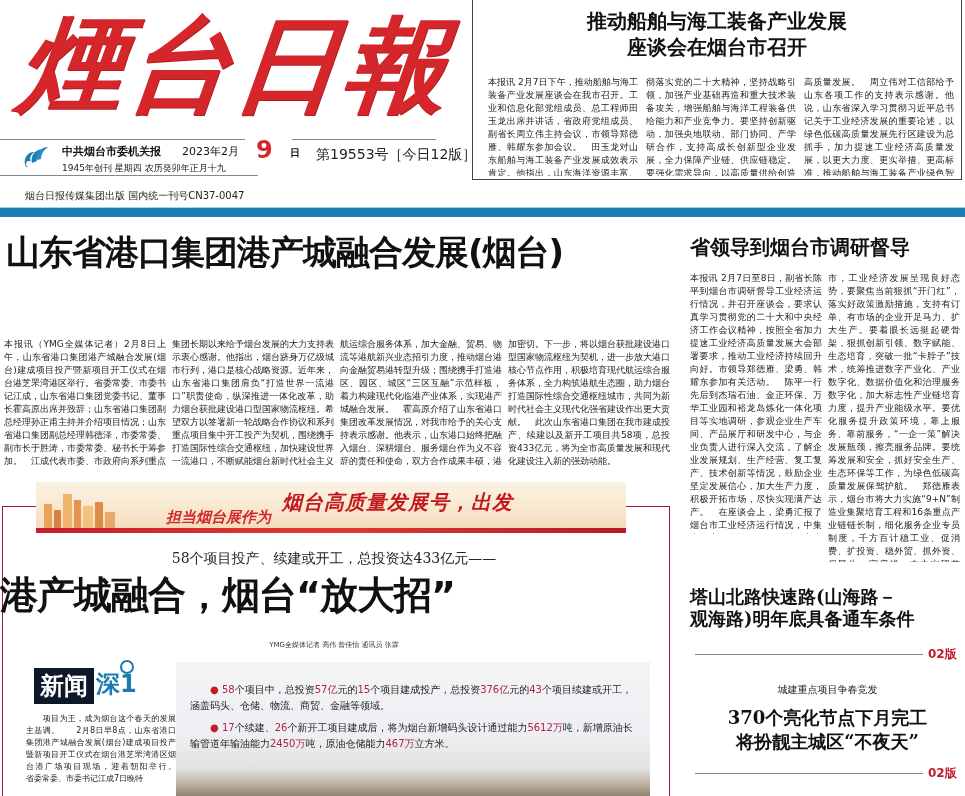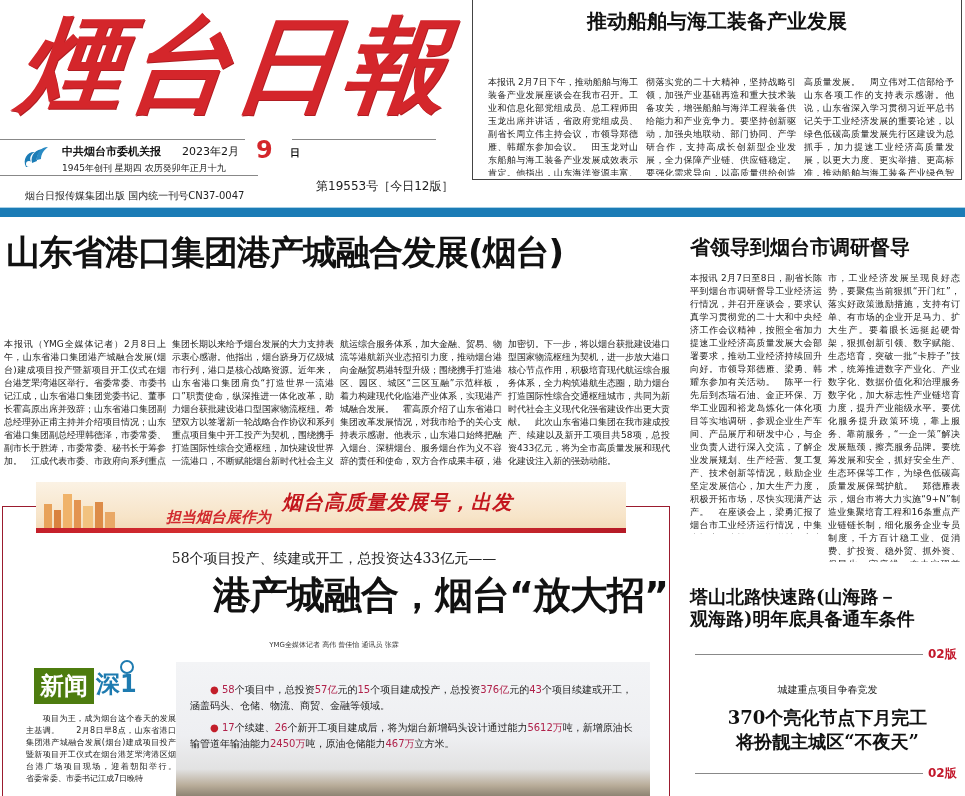--- a/index.html
+++ b/index.html
@@ -10,21 +10,21 @@
   
   .masthead-title { left: 20px; top: 0px; width: 420px; height: 130px; font-family: "DejaVu Serif", serif; font-weight: bold; font-style: italic; color: #d4262b; font-size: 104px; letter-spacing: 4px; line-height: 130px; white-space: nowrap; transform: skewX(-6deg); text-shadow: 1px 1px 0 #b01d22; }
   .info-line-top { left: 0; top: 139px; width: 245px; height: 1px; background: #888; }
   .info-line-top2 { left: 292px; top: 139px; width: 144px; height: 1px; background: #888; }
   .info-box { left: 0; top: 140px; width: 258px; height: 36px; border-bottom: 1px solid #888; }
   .logo { left: 20px; top: 143px; width: 30px; height: 30px; }
   .organ { left: 62px; top: 144px; font-size: 11px; font-weight: bold; color: #111; }
   .date { left: 182px; top: 144px; font-size: 11px; color: #111; }
   .day-num { left: 256px; top: 136px; font-size: 24px; font-weight: bold; color: #d4262b; font-family: "DejaVu Sans", sans-serif; }
   .day-char { left: 290px; top: 146px; font-size: 10px; color: #111; font-weight: bold; }
-  .issue { left: 316px; top: 146px; font-size: 12px; color: #222; margin-top: 32px; }
+  .issue { left: 316px; top: 146px; font-size: 14px; color: #222; }
   .founded { left: 62px; top: 162px; font-size: 9px; color: #222; }
   .publisher { left: 25px; top: 189px; font-size: 10px; color: #222; }
   .blue-bar { left: 0; top: 207px; width: 965px; height: 10px; background: #1b7cb6; border-top: 1px solid #a8d0e6; }
 
   
   .tr-box { left: 472px; top: 0px; width: 490px; height: 180px; border: 1px solid #444; border-top: none; }
   .tr-headline { left: 472px; top: 8px; width: 490px; text-align: center; font-size: 20px; font-weight: bold; line-height: 26px; color: #111; }
   .tr-col { top: 76px; width: 150px; font-size: 9px; line-height: 13px; color: #222; text-align: justify; overflow: hidden; height: 100px; }
 
   
@@ -36,23 +36,23 @@
   .r-col { top: 272px; width: 132px; font-size: 9px; line-height: 13px; color: #222; text-align: justify; overflow: hidden; }
 
   
   .feature-box { left: 2px; top: 506px; width: 668px; height: 300px; border: 1.5px solid #9b1b2e; border-bottom: none; }
   .banner { left: 36px; top: 482px; width: 590px; height: 50px; background: linear-gradient(180deg,#fbf2e4 0%, #f7e4c8 70%, #f1d9b5 100%); overflow: hidden; }
   .banner-stripe { left: 36px; top: 528px; width: 590px; height: 5px; background: linear-gradient(90deg,#c41f2a,#e13a35,#b51a26); }
   .banner-city { left: 42px; top: 486px; width: 80px; height: 42px; }
   .banner-text1 { left: 166px; top: 493px; font-size: 15px; font-style: italic; font-weight: bold; color: #d12a2e; white-space: nowrap; margin-top: 15px; }
   .banner-text2 { left: 282px; top: 489px; font-size: 20px; font-style: italic; font-weight: bold; color: #c3161d; white-space: nowrap; letter-spacing: 1px; }
   .f-kicker { left: 0; top: 550px; width: 668px; text-align: center; font-family: "DejaVu Serif", serif; font-size: 14px; color: #222; white-space: nowrap; }
-  .f-headline { left: 0; top: 570px; width: 668px; text-align: right; font-size: 38px; font-weight: bold; color: #111; white-space: nowrap; letter-spacing: -1px; }
+  .f-headline { left: 0; top: 570px; width: 668px; text-align: left; font-size: 38px; font-weight: bold; color: #111; white-space: nowrap; letter-spacing: -1px; }
   .f-byline { left: 0; top: 640px; width: 668px; text-align: center; font-size: 7px; color: #333; }
-  .xinwen-badge { left: 34px; top: 668px; height: 36px; padding: 2px 6px; background: #4d7c0f; color: #fff; font-size: 24px; font-weight: bold; line-height: 32px; white-space: nowrap; }
+  .xinwen-badge { left: 34px; top: 668px; height: 36px; padding: 2px 6px; background: #0f172a; color: #fff; font-size: 24px; font-weight: bold; line-height: 32px; white-space: nowrap; }
   .xinwen-tail { left: 96px; top: 666px; font-size: 24px; font-weight: bold; color: #1e7bb0; line-height: 36px; }
   .deg-circle { left: 120px; top: 660px; width: 14px; height: 14px; border: 2px solid #1e7bb0; border-radius: 50%; }
   .f-left-text { left: 26px; top: 713px; width: 150px; font-size: 8px; line-height: 12px; color: #222; text-align: justify; }
   .photo-panel { left: 176px; top: 662px; width: 474px; height: 134px; background: linear-gradient(180deg,#f3f4f6 0%, #eeeff2 55%, #e2e2e2 80%, #b9ad9a 92%, #8e8473 100%); }
   .bullet-block { left: 190px; top: 682px; width: 450px; font-size: 10px; line-height: 16px; color: #222; }
   .bullet-block p { text-indent: 2em; margin-bottom: 6px; }
   .dot { color: #c21e2a; }
   .hl { color: #b0214a; }
 
   
@@ -83,20 +83,21 @@
 <div class="abs day-char">日</div>
 <div class="abs issue">第19553号［今日12版］</div>
 <div class="abs founded">1945年创刊  星期四   农历癸卯年正月十九</div>
 <div class="abs publisher">烟台日报传媒集团出版  国内统一刊号CN37-0047</div>
 
 <div class="abs blue-bar"></div>
 
 <div class="abs tr-box"></div>
 <div class="abs tr-headline">
   <div>推动船舶与海工装备产业发展</div>
+  <div>座谈会在烟台市召开</div>
 </div>
 <div class="abs tr-col" style="left:488px;">本报讯 2月7日下午，推动船舶与海工装备产业发展座谈会在我市召开。工业和信息化部党组成员、总工程师田玉龙出席并讲话，省政府党组成员、副省长周立伟主持会议，市领导郑德雁、韩耀东参加会议。　田玉龙对山东船舶与海工装备产业发展成效表示肯定。他指出，山东海洋资源丰富、产业基础深厚，要认真贯</div>
 <div class="abs tr-col" style="left:646px;">彻落实党的二十大精神，坚持战略引领，加强产业基础再造和重大技术装备攻关，增强船舶与海洋工程装备供给能力和产业竞争力。要坚持创新驱动，加强央地联动、部门协同、产学研合作，支持高成长创新型企业发展，全力保障产业链、供应链稳定。要强化需求导向，以高质量供给创造有效需求，在高水平开放格局中推进船舶与海工装备产业</div>
 <div class="abs tr-col" style="left:804px;">高质量发展。　周立伟对工信部给予山东各项工作的支持表示感谢。他说，山东省深入学习贯彻习近平总书记关于工业经济发展的重要论述，以绿色低碳高质量发展先行区建设为总抓手，加力提速工业经济高质量发展，以更大力度、更实举措、更高标准，推动船舶与海工装备产业绿色智能转型。　（下转第二版）</div>
 
 <div class="abs main-headline">
   <div>山东省港口集团港产城融合发展(烟台)</div>
 </div>
 <div class="abs main-col" style="left:4px;">本报讯（YMG全媒体记者）2月8日上午，山东省港口集团港产城融合发展(烟台)建成项目投产暨新项目开工仪式在烟台港芝罘湾港区举行。省委常委、市委书记江成，山东省港口集团党委书记、董事长霍高原出席并致辞；山东省港口集团副总经理孙正甫主持并介绍项目情况；山东省港口集团副总经理韩德泽，市委常委、副市长于胜涛，市委常委、秘书长于筹参加。　江成代表市委、市政府向系列重点项目投产开工表示热烈祝贺，对山东省港口</div>
 <div class="abs main-col" style="left:172px;">集团长期以来给予烟台发展的大力支持表示衷心感谢。他指出，烟台跻身万亿级城市行列，港口是核心战略资源。近年来，山东省港口集团肩负“打造世界一流港口”职责使命，纵深推进一体化改革，助力烟台获批建设港口型国家物流枢纽。希望双方以签署新一轮战略合作协议和系列重点项目集中开工投产为契机，围绕携手打造国际性综合交通枢纽，加快建设世界一流港口，不断赋能烟台新时代社会主义现代化强市建设；围绕携手打造现代</div>

